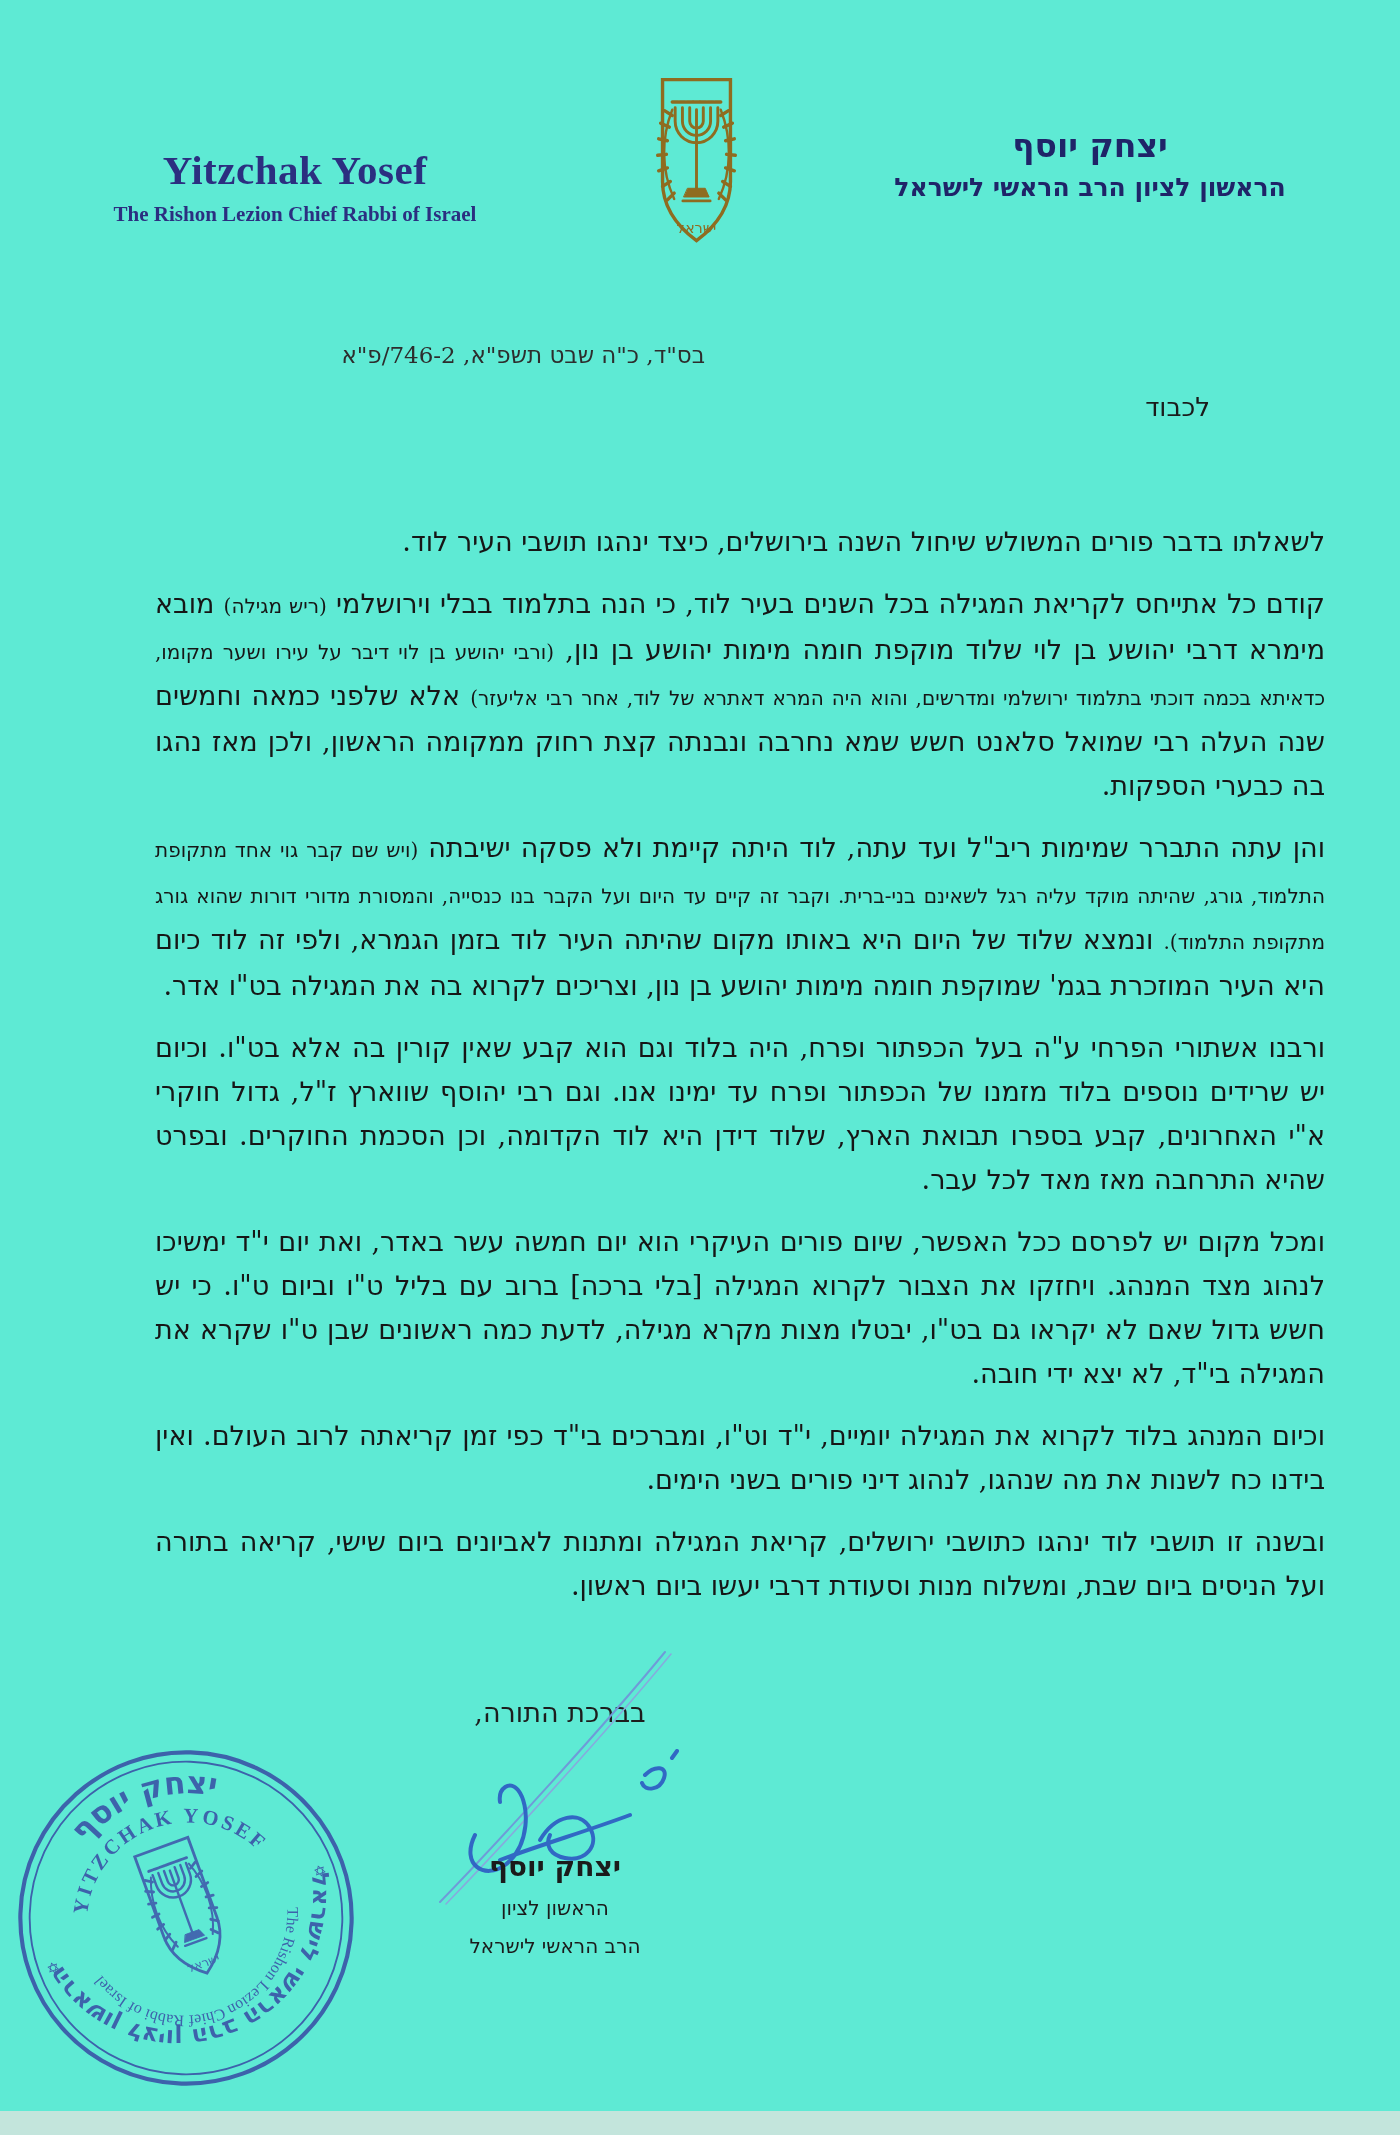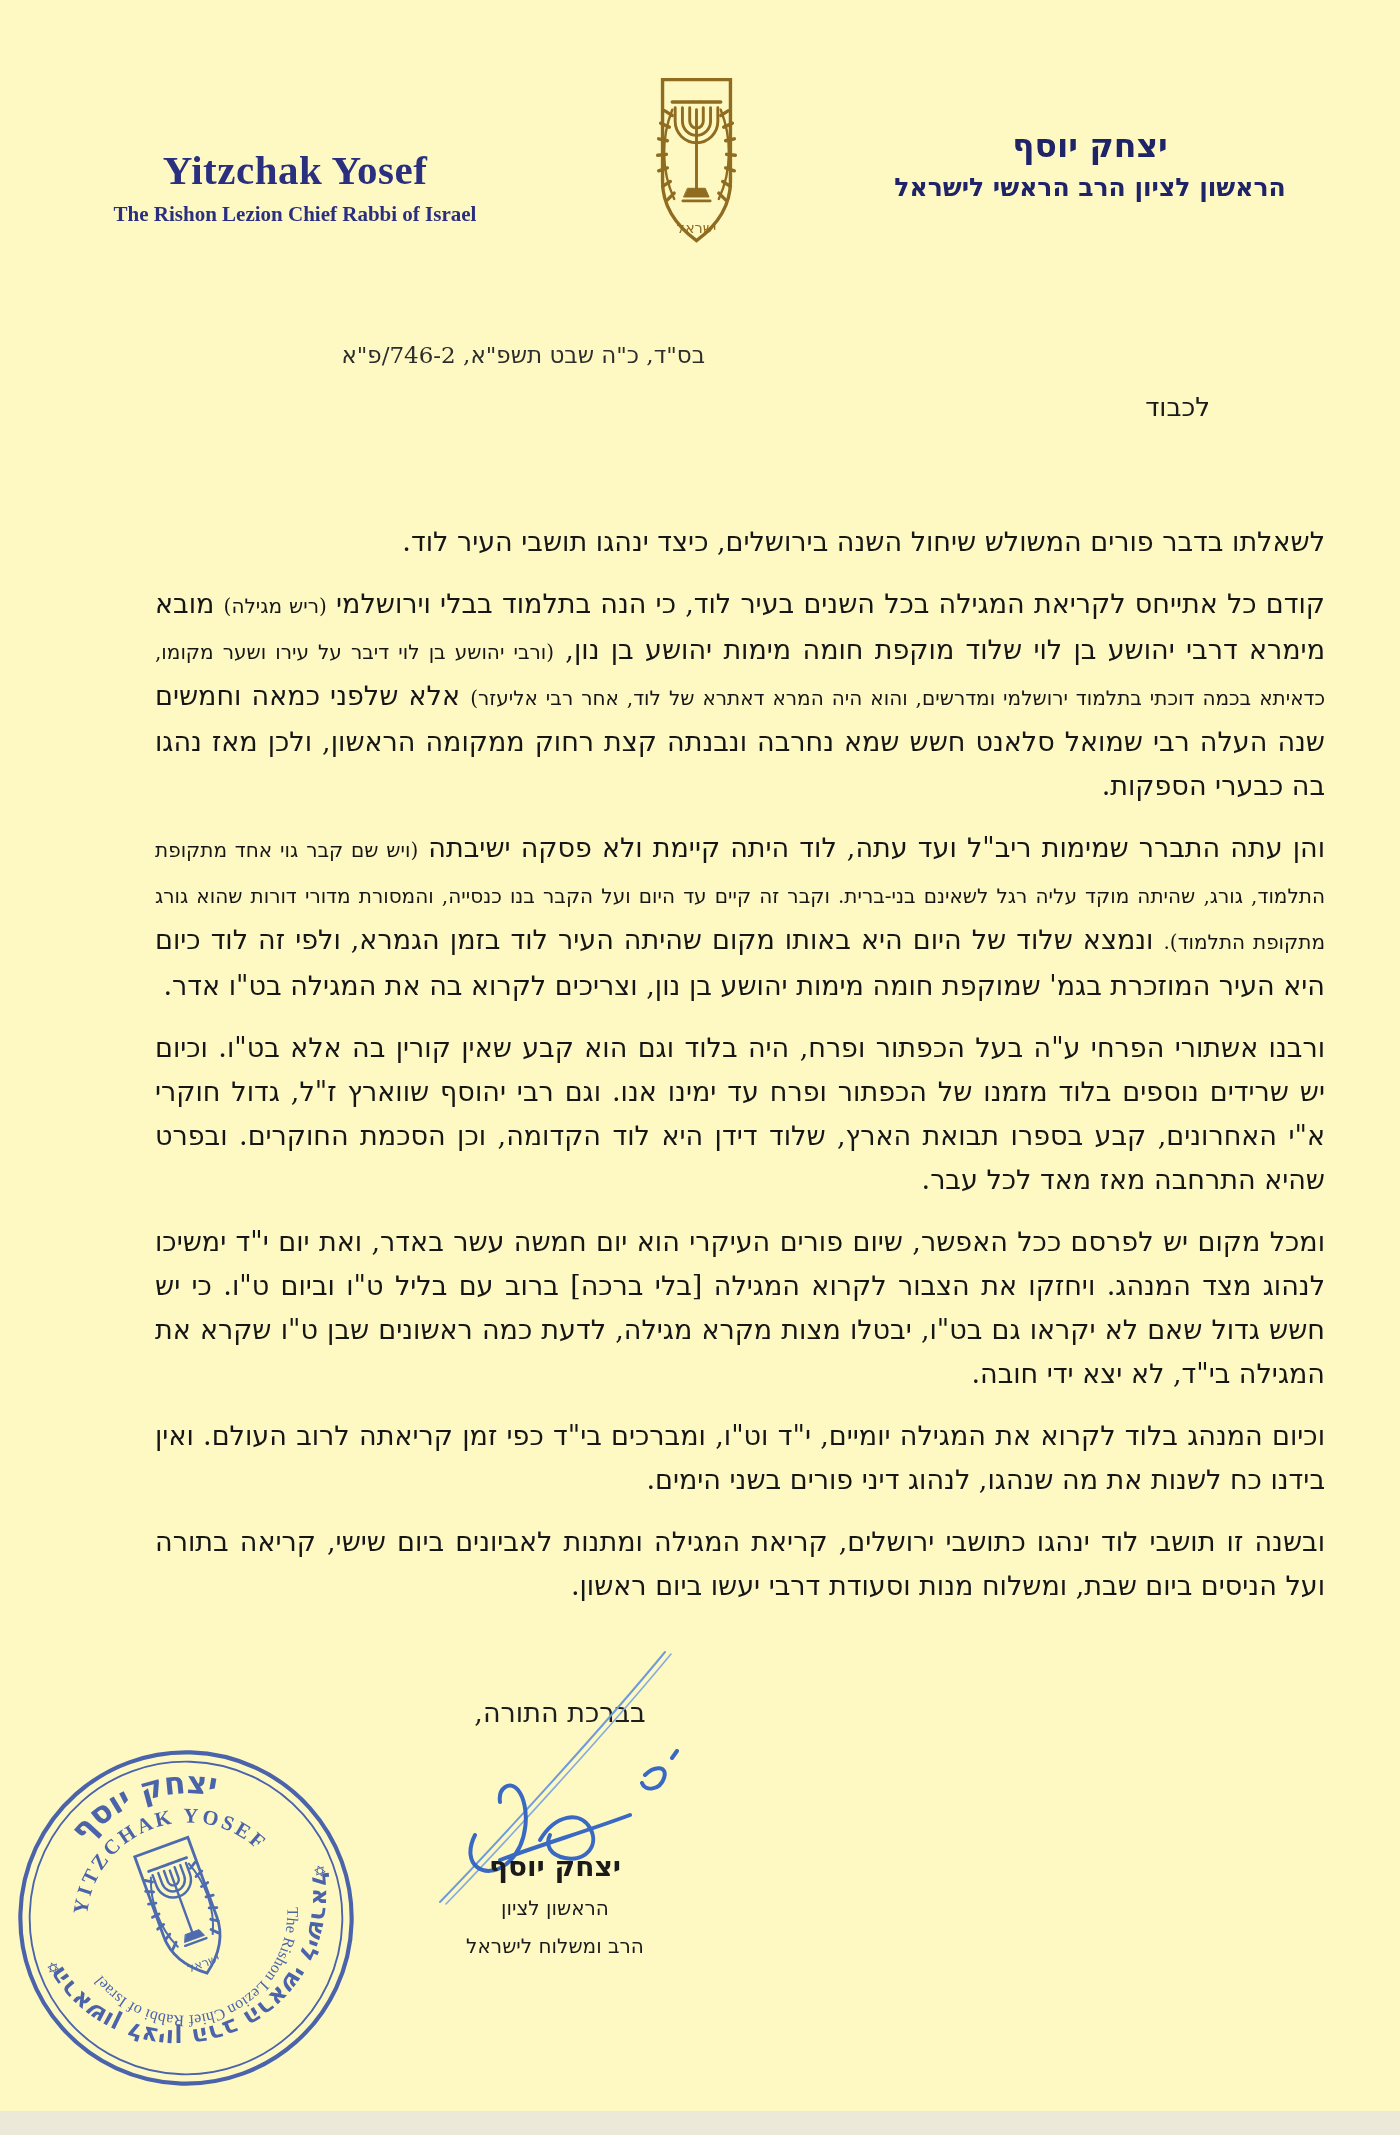--- a/index.html
+++ b/index.html
@@ -1,18 +1,18 @@
 <!DOCTYPE html>
 <html lang="he"><head>
 <meta charset="utf-8">
 <style>
   html,body { margin:0; padding:0; background:#ffffff; }
   .page {
     position:relative; width:1400px; height:2135px;
-    background:#fef9c3; overflow:hidden;
+    background:#5eead4; overflow:hidden;
     font-family:"DejaVu Serif","DejaVu Sans",sans-serif;
     color:#1b1b1b;
   }
   
   .header-left {
     position:absolute; left:100px; top:146px; width:390px;
     text-align:center; color:#2b2f80;
     font-family:"Liberation Serif",serif;
   }
   .h-en-name { font-size:41px; font-weight:600; letter-spacing:.5px; }
@@ -130,21 +130,21 @@
         <path d="M120,230 C160,215 210,200 250,185"></path>
         <path d="M265,145 C275,135 288,136 284,148 C280,160 265,162 262,153"></path>
         <path d="M292,128 l5,-7"></path>
       </g>
     </g>
   </svg>
 
   <div class="signer">
     <div class="signer-name">יצחק יוסף</div>
     <div class="signer-line">הראשון לציון</div>
-    <div class="signer-line">הרב ומשלוח לישראל</div>
+    <div class="signer-line">הרב הראשי לישראל</div>
   </div>
 
   <svg class="stamp" viewBox="0 0 340 340" aria-hidden="true">
     <defs>
       <path id="arc-heb-top" d="M 42,178 A 128,128 0 0 1 298,178"></path>
       <path id="arc-eng-top" d="M 72,176 A 98,98 0 0 1 268,176"></path>
       <path id="arc-heb-bot" d="M 300,162 A 131,131 0 0 1 40,162"></path>
       <path id="arc-eng-bot" d="M 270,164 A 100,100 0 0 1 70,164"></path>
     </defs>
     <g fill="#3b57a8">

